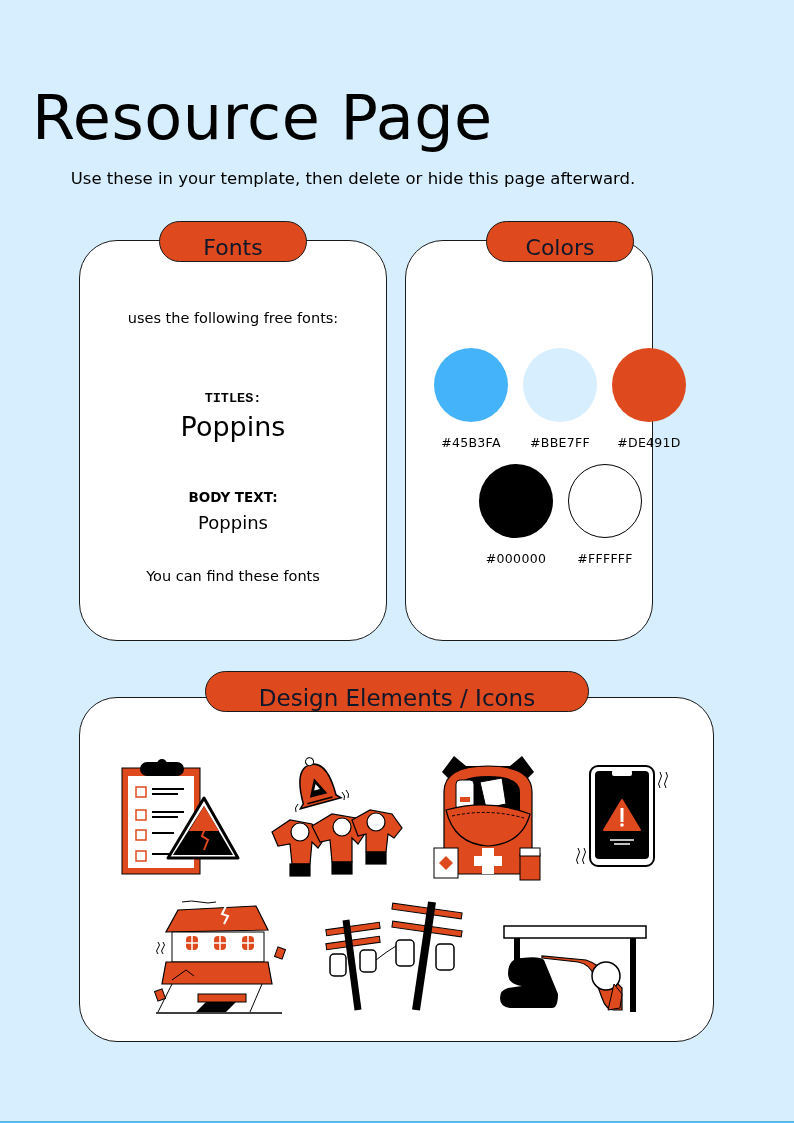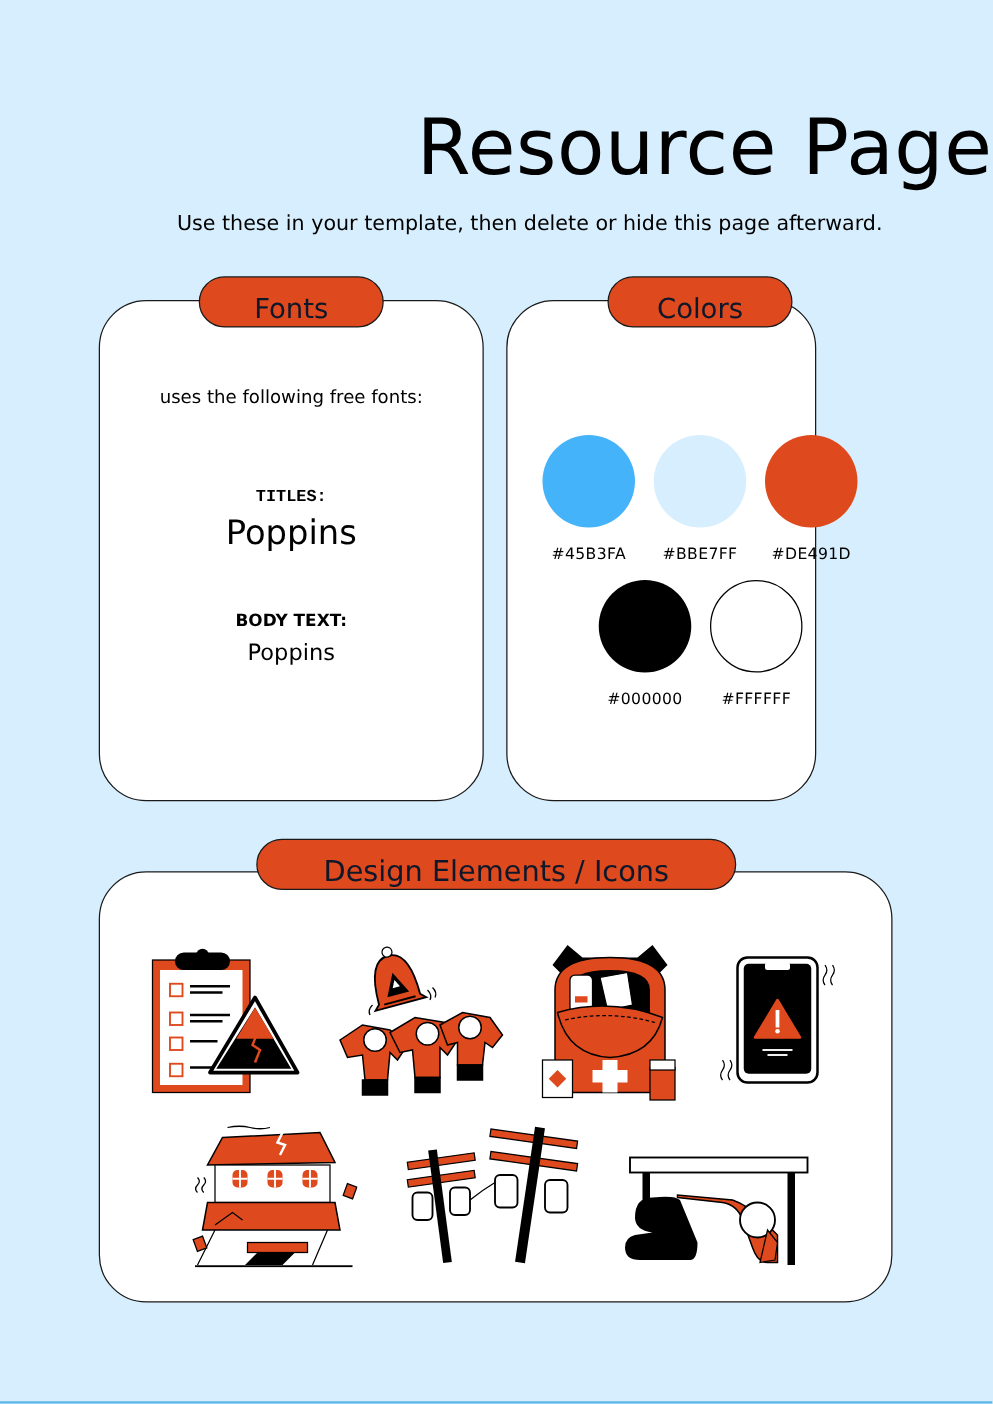--- a/index.html
+++ b/index.html
@@ -6,25 +6,25 @@
   html, body { width: 794px; height: 1123px; }
   body {
     background: #D6EEFD;
     font-family: "DejaVu Sans", sans-serif;
     color: #000;
     position: relative;
     overflow: hidden;
   }
   .bottom-line { position: absolute; left: 0; right: 0; bottom: 0; height: 2px; background: #5DB8E8; }
   .title {
-    position: absolute; top: 82px; left: 0; width: 794px; text-align: right;
-    font-size: 62px; font-weight: normal; letter-spacing: 0.5px; line-height: 72px;
+    position: absolute; top: 82px; left: 0; width: 794px; text-align: left;
+    font-size: 62px; font-weight: normal; letter-spacing: 0.5px; line-height: 72px; padding-left: 32px;
   }
   .subtitle {
-    position: absolute; top: 168px; left: 0; width: 706px; text-align: right;
+    position: absolute; top: 168px; left: 0; width: 706px; text-align: center;
     font-size: 16.5px; line-height: 22px;
   }
   .card {
     position: absolute; background: #fff; border: 1.3px solid #1a1a1a; border-radius: 38px;
   }
   .pill {
     position: absolute; background: #DE491D; border: 1.3px solid #1a1a1a; border-radius: 28px;
     color: #0f172a; text-align: center; font-size: 22px; line-height: 52px; height: 41px;
   }
   .fonts-card { left: 79px; top: 240px; width: 308px; height: 401px; }
@@ -55,20 +55,21 @@
 
 <div class="card fonts-card">
   <div class="ctext intro">
     <div>uses the following free fonts:</div>
   </div>
   <div class="ctext lbl-titles">TITLES:</div>
   <div class="ctext val-titles">Poppins</div>
   <div class="ctext lbl-body">BODY TEXT:</div>
   <div class="ctext val-body">Poppins</div>
   <div class="ctext outro">
+    <div>You can find these fonts</div>
   </div>
 </div>
 <div class="pill fonts-pill">Fonts</div>
 
 <div class="card colors-card">
   <div class="swatch" style="left:28px;top:107px;background:#45B3FA;"></div>
   <div class="swatch" style="left:117px;top:107px;background:#D6EEFD;"></div>
   <div class="swatch" style="left:206px;top:107px;background:#DE491D;"></div>
   <div class="swatch-label" style="left:10px;top:194px;">#45B3FA</div>
   <div class="swatch-label" style="left:99px;top:194px;">#BBE7FF</div>

